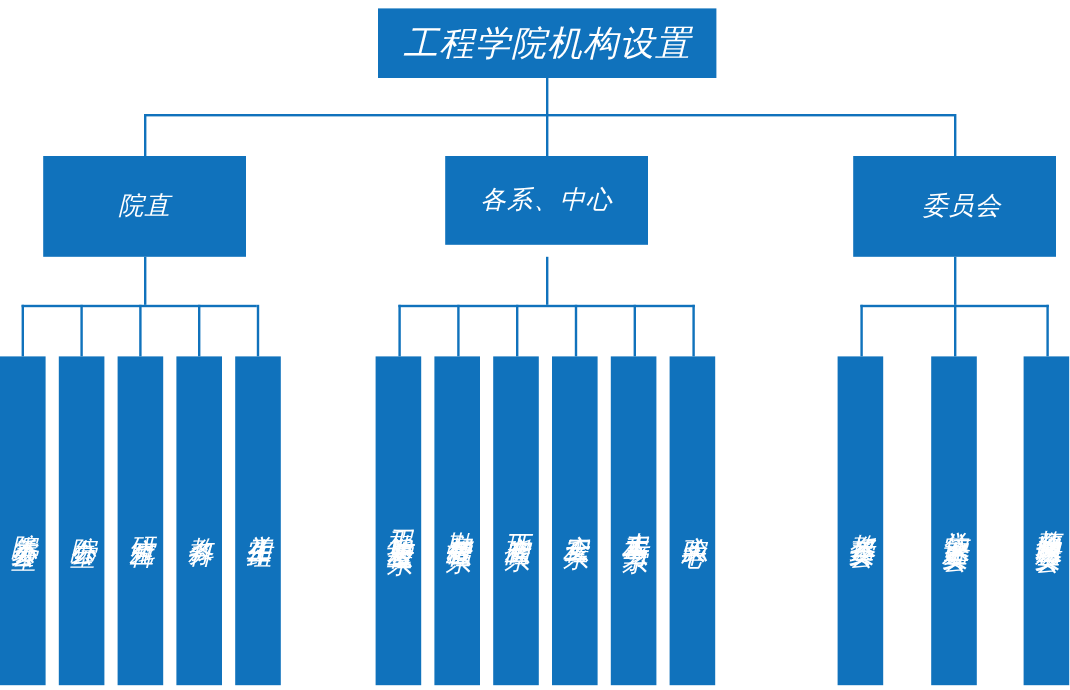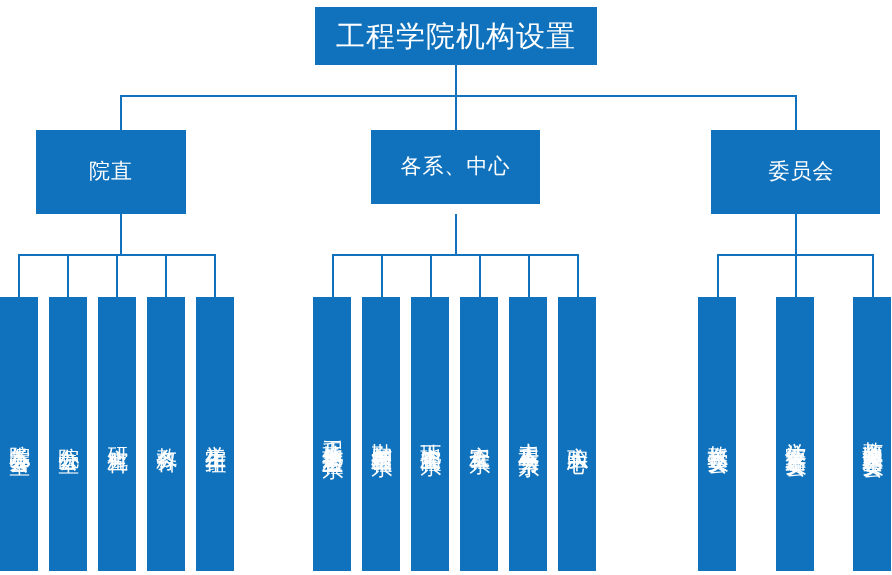--- a/index.html
+++ b/index.html
@@ -21,20 +21,21 @@
   .box {
     position: absolute;
     background: #1072BC;
     color: #ffffff;
     box-sizing: border-box;
     display: flex;
     align-items: center;
     justify-content: center;
     text-align: center;
     line-height: 1.12;
+    font-style: italic;
   }
   .box.root {
     font-size: 29px;
     letter-spacing: 1px;
   }
   .box.level2 {
     font-size: 21px;
     letter-spacing: 1px;
   }
   .box.leaf {
@@ -68,21 +69,21 @@
   <div class="box root" style="left:315px; top:7px; width:282px; height:58px;">工程学院机构设置</div>
 
   <div class="conn v" style="left:455px; top:65px; height:30px;"></div>
 
   <div class="conn h" style="left:120px; top:95px; width:676px;"></div>
 
   <div class="conn v" style="left:120px; top:95px; height:35px;"></div>
   <div class="conn v" style="left:455px; top:95px; height:35px;"></div>
   <div class="conn v" style="left:795px; top:95px; height:35px;"></div>
 
-  <div class="box level2" style="left:36px; top:130px; width:150px; height:84px;">院直</div>
+  <div class="box level2" style="left:36px; top:130px; width:169px; height:84px;">院直</div>
   <div class="box level2" style="left:371px; top:130px; width:169px; height:74px;">各系、中心</div>
   <div class="box level2" style="left:711px; top:130px; width:169px; height:84px;padding-left:12px;">委员会</div>
 
   <div class="conn v" style="left:120px; top:214px; height:40px;"></div>
   <div class="conn h" style="left:18px; top:254px; width:196px;"></div>
   <div class="conn v" style="left:18px;  top:254px; height:43px;"></div>
   <div class="conn v" style="left:67px;  top:254px; height:43px;"></div>
   <div class="conn v" style="left:116px; top:254px; height:43px;"></div>
   <div class="conn v" style="left:165px; top:254px; height:43px;"></div>
   <div class="conn v" style="left:214px; top:254px; height:43px;"></div>

